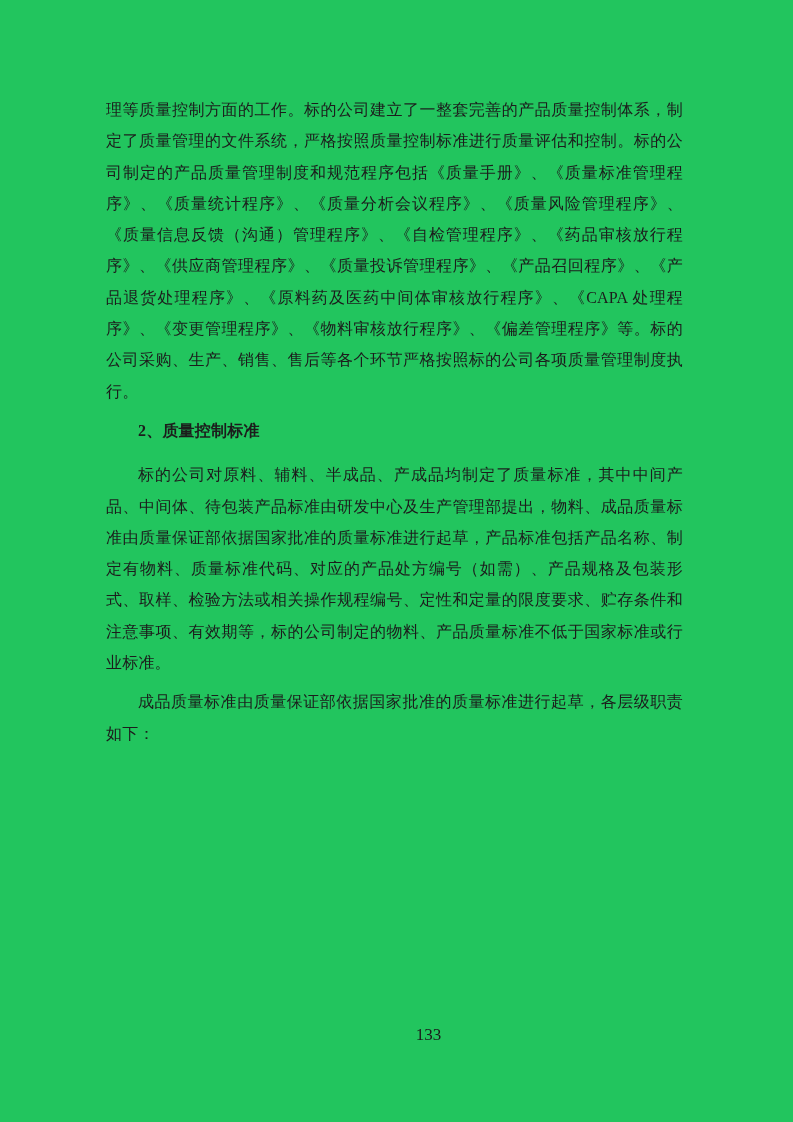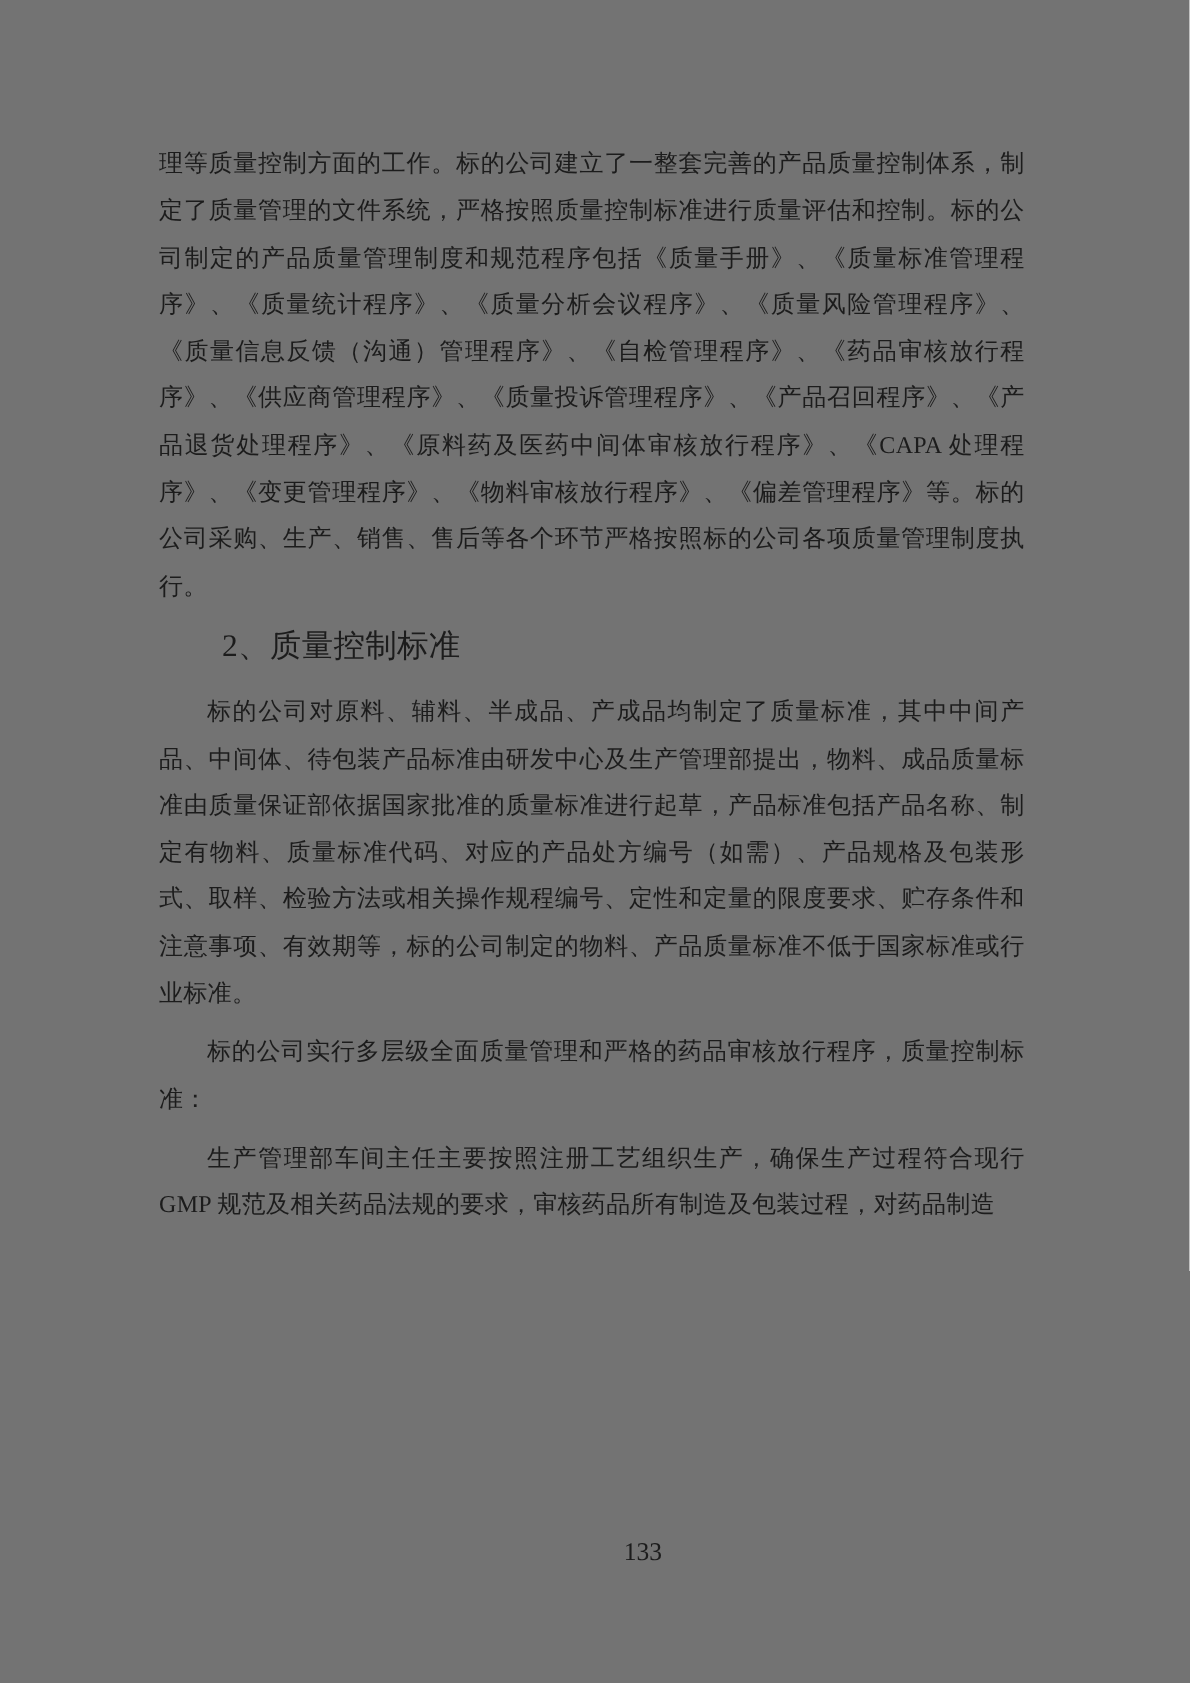--- a/index.html
+++ b/index.html
@@ -9,21 +9,21 @@
   }
   body {
     width: 793px;
     height: 1122px;
     font-family: "Liberation Serif", "DejaVu Serif", serif;
   }
   .page {
     position: relative;
     width: 793px;
     height: 1122px;
-    background: #737373;
+    background: #22c55e;
     overflow: hidden;
   }
   .content {
     position: absolute;
     top: 94px;
     left: 106px;
     width: 577px;
     color: #1c1c1c;
     font-size: 16px;
     line-height: 31.3px;
@@ -34,22 +34,22 @@
   .para {
     margin: 0 0 8px 0;
     text-indent: 2em;
   }
   .para.no-indent {
     text-indent: 0;
   }
   .heading, .subheading {
     margin: 6px 0 13px 0;
     text-indent: 2em;
-    font-weight: normal;
-    font-size: 21px;
+    font-weight: bold;
+    font-size: 16px;
   }
   .footer {
     position: absolute;
     top: 1025px;
     left: 0;
     width: 793px;
     text-align: center;
     font-size: 17px;
     color: #1c1c1c;
     padding-left: 32px;
@@ -63,20 +63,19 @@
 
     <div class="para no-indent">理等质量控制方面的工作。标的公司建立了一整套完善的产品质量控制体系，制定了质量管理的文件系统，严格按照质量控制标准进行质量评估和控制。标的公司制定的产品质量管理制度和规范程序包括《质量手册》、《质量标准管理程序》、《质量统计程序》、《质量分析会议程序》、《质量风险管理程序》、《质量信息反馈（沟通）管理程序》、《自检管理程序》、《药品审核放行程序》、《供应商管理程序》、《质量投诉管理程序》、《产品召回程序》、《产品退货处理程序》、《原料药及医药中间体审核放行程序》、《CAPA 处理程序》、《变更管理程序》、《物料审核放行程序》、《偏差管理程序》等。标的公司采购、生产、销售、售后等各个环节严格按照标的公司各项质量管理制度执行。</div>
 
     <div class="heading">2、质量控制标准</div>
 
     <div class="para">标的公司对原料、辅料、半成品、产成品均制定了质量标准，其中中间产品、中间体、待包装产品标准由研发中心及生产管理部提出，物料、成品质量标准由质量保证部依据国家批准的质量标准进行起草，产品标准包括产品名称、制定有物料、质量标准代码、对应的产品处方编号（如需）、产品规格及包装形式、取样、检验方法或相关操作规程编号、定性和定量的限度要求、贮存条件和注意事项、有效期等，标的公司制定的物料、产品质量标准不低于国家标准或行业标准。</div>
 
 
 
 
-    <div class="para">标的公司实行多层级全面质量管理和严格的药品审核放行程序，质量控制标准：</div>
+    <div class="para">成品质量标准由质量保证部依据国家批准的质量标准进行起草，各层级职责如下：</div>
 
-    <div class="para">生产管理部车间主任主要按照注册工艺组织生产，确保生产过程符合现行GMP 规范及相关药品法规的要求，审核药品所有制造及包装过程，对药品制造</div>
 
   </div>
 
   <div class="footer">133</div>
 </div>
 
 </body></html>

